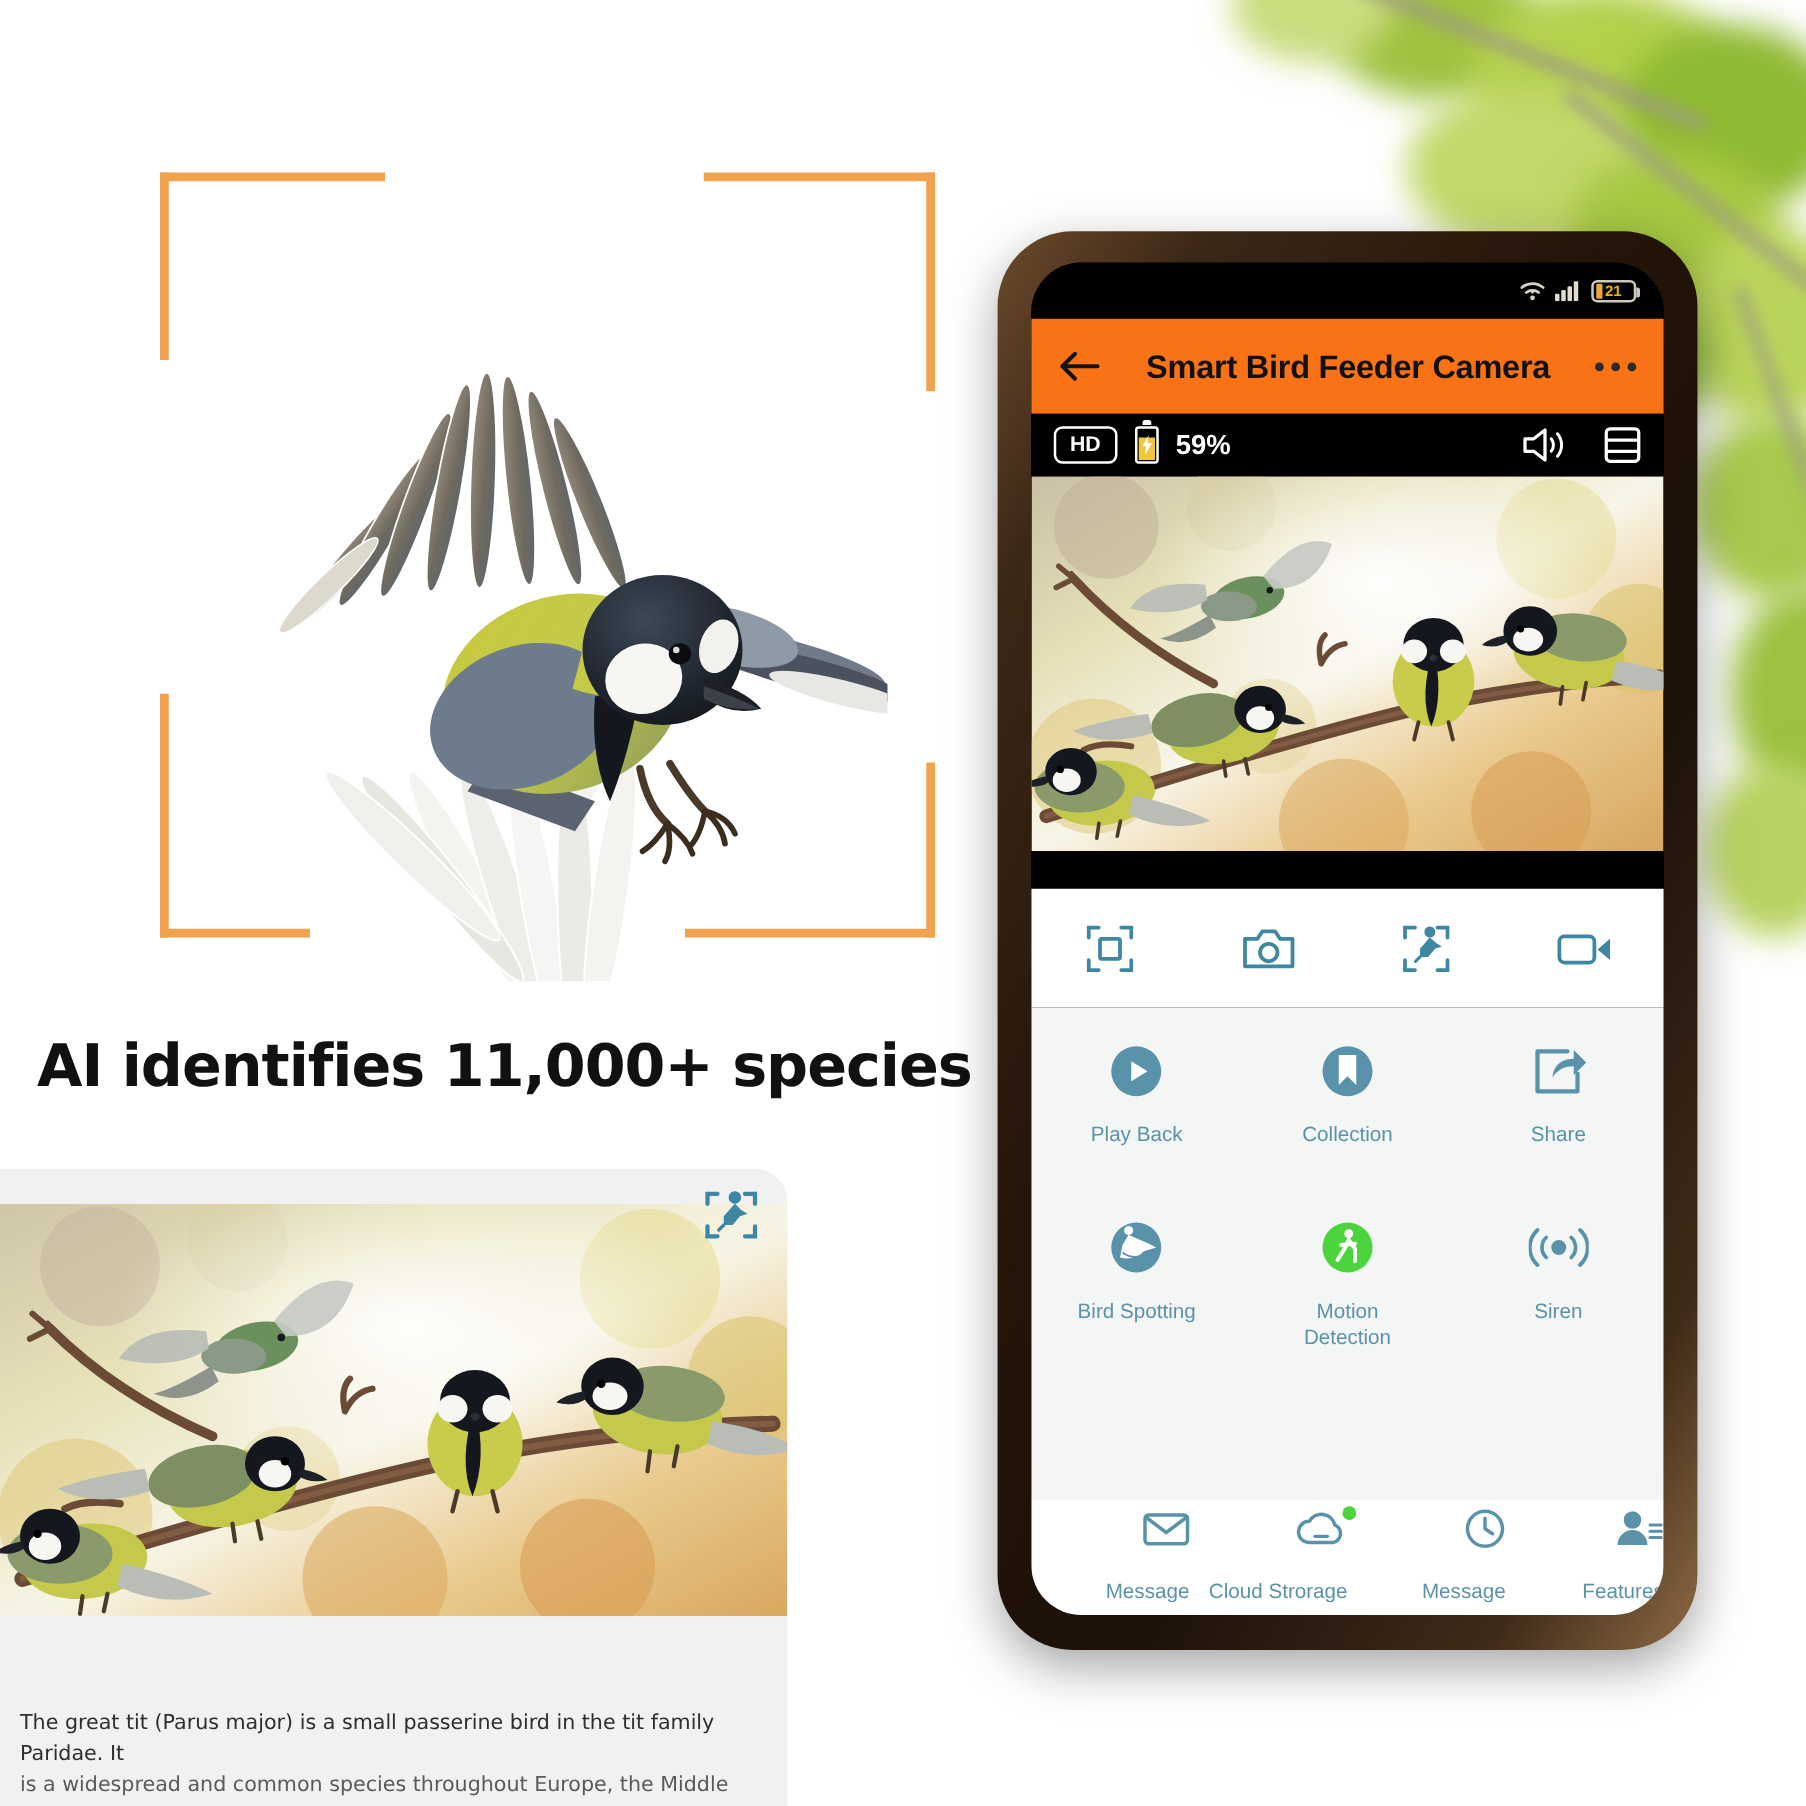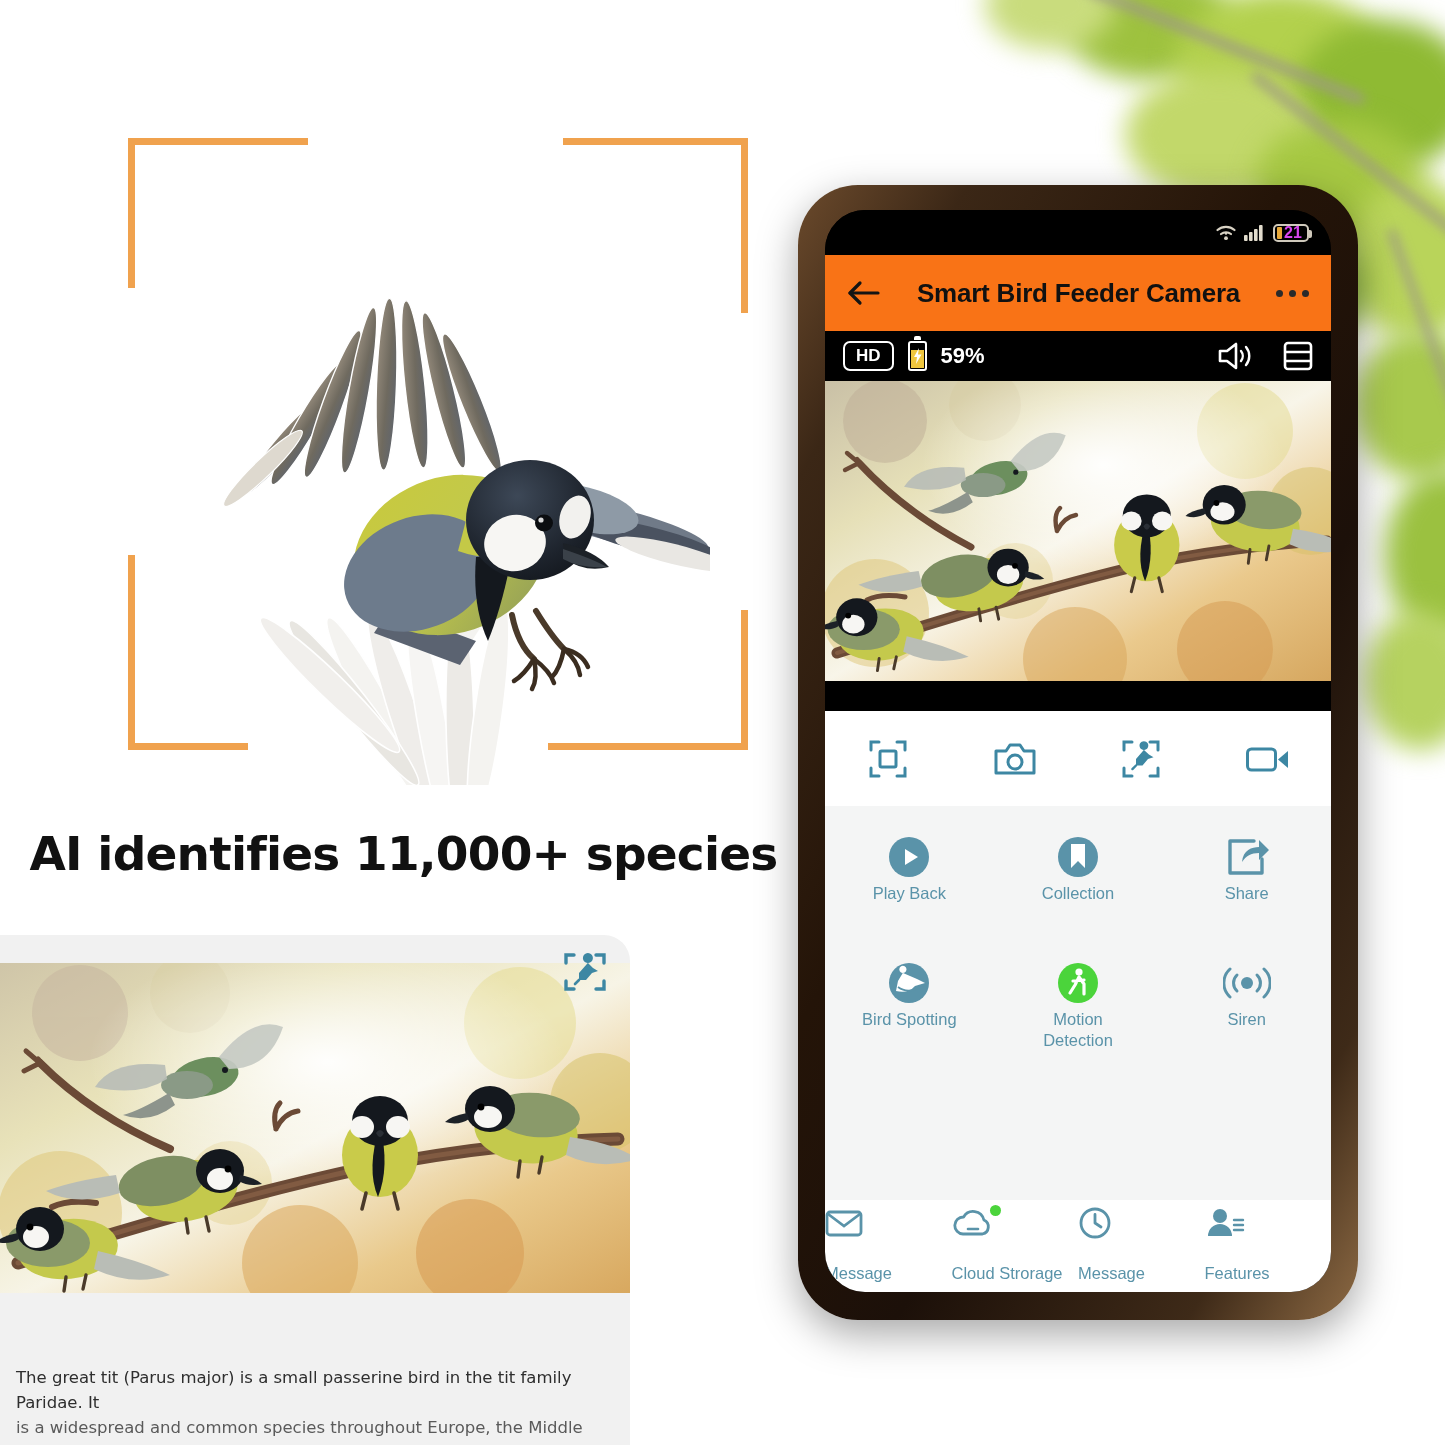--- a/index.html
+++ b/index.html
@@ -96,21 +96,21 @@
     display:flex; align-items:center;
     border:2px solid #cfc9bb; border-radius:5px;
     height:18px; padding:0 3px 0 2px; position:relative;
     min-width:36px; gap:2px;
   }
   .batt-pill:after{
     content:""; position:absolute; right:-5px; top:4px;
     width:3px; height:8px; background:#cfc9bb; border-radius:0 2px 2px 0;
   }
   .batt-fill { width:5px; height:12px; background:#E8A838; border-radius:1px; }
-  .batt-num { font-size:16px; font-weight:bold; color:#d946ef; line-height:1; }
+  .batt-num { font-size:12px; font-weight:bold; color:#eab308; line-height:1; }
 
   .app-header {
     background:#f97316; height:76px; flex:0 0 auto;
     display:flex; align-items:center; padding:0 22px;
   }
   .app-title {
     flex:1; text-align:center; font-size:26px; font-weight:bold;
     color:#111; letter-spacing:-0.2px;
   }
   .kebab { display:flex; gap:6px; }
@@ -149,29 +149,29 @@
   .quick-row > div { flex:1; display:flex; align-items:center; justify-content:center; }
 
   .features-panel { background:#F4F5F5; flex:1 0 auto; padding-top:10px; }
   .feat-row { display:flex; }
   .feat-cell {
     flex:1; display:flex; flex-direction:column; align-items:center;
     padding:16px 2px 8px;
   }
   .feat-ico { height:50px; display:flex; align-items:center; justify-content:center; }
   .feat-label {
-    margin-top:1px; font-size:16.5px; color:#5A93A9; text-align:center;
+    margin-top:16px; font-size:16.5px; color:#5A93A9; text-align:center;
     line-height:21px;
   }
 
   .tabbar {
     background:#fff; flex:0 0 auto; height:92px;
     display:flex; align-items:center; padding-bottom:4px;
   }
-  .tab-cell { flex:1; display:flex; flex-direction:column; align-items:flex-start; gap:24px; position:relative; }
+  .tab-cell { flex:1; display:flex; flex-direction:column; align-items:flex-end; gap:24px; position:relative; }
   .tab-ico { height:34px; display:flex; align-items:center; justify-content:center; position:relative; }
   .tab-label { font-size:16.5px; color:#5A93A9; }
   .dot-green {
     position:absolute; width:11px; height:11px; border-radius:50%;
     background:#4BD43B; top:-1px; right:-7px;
   }
   svg { display:block; }
 </style>
 </head>
 <body>

